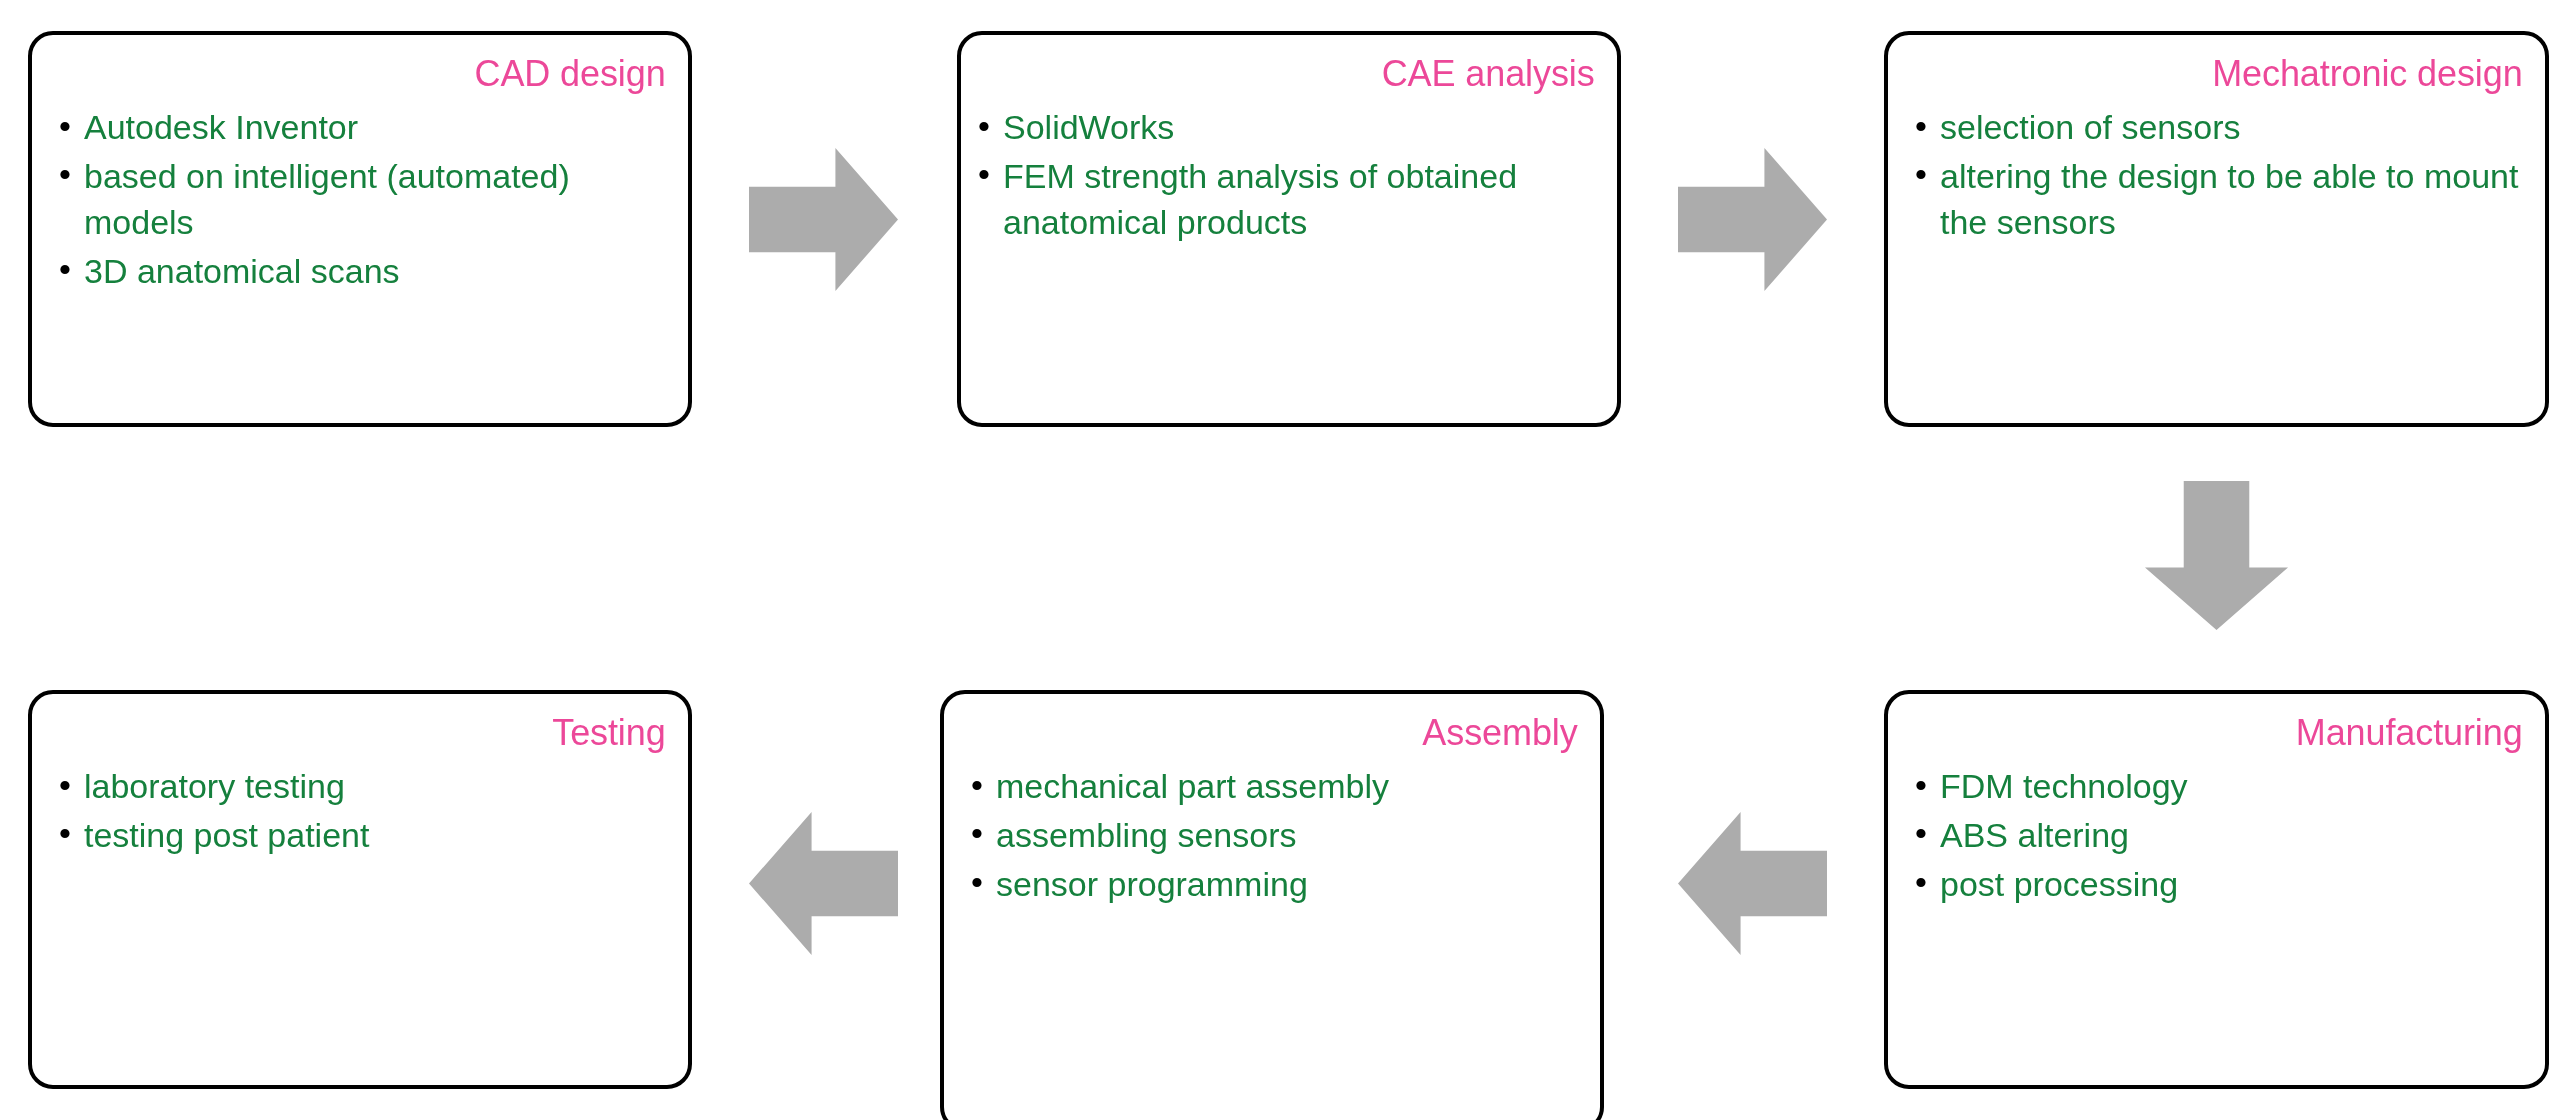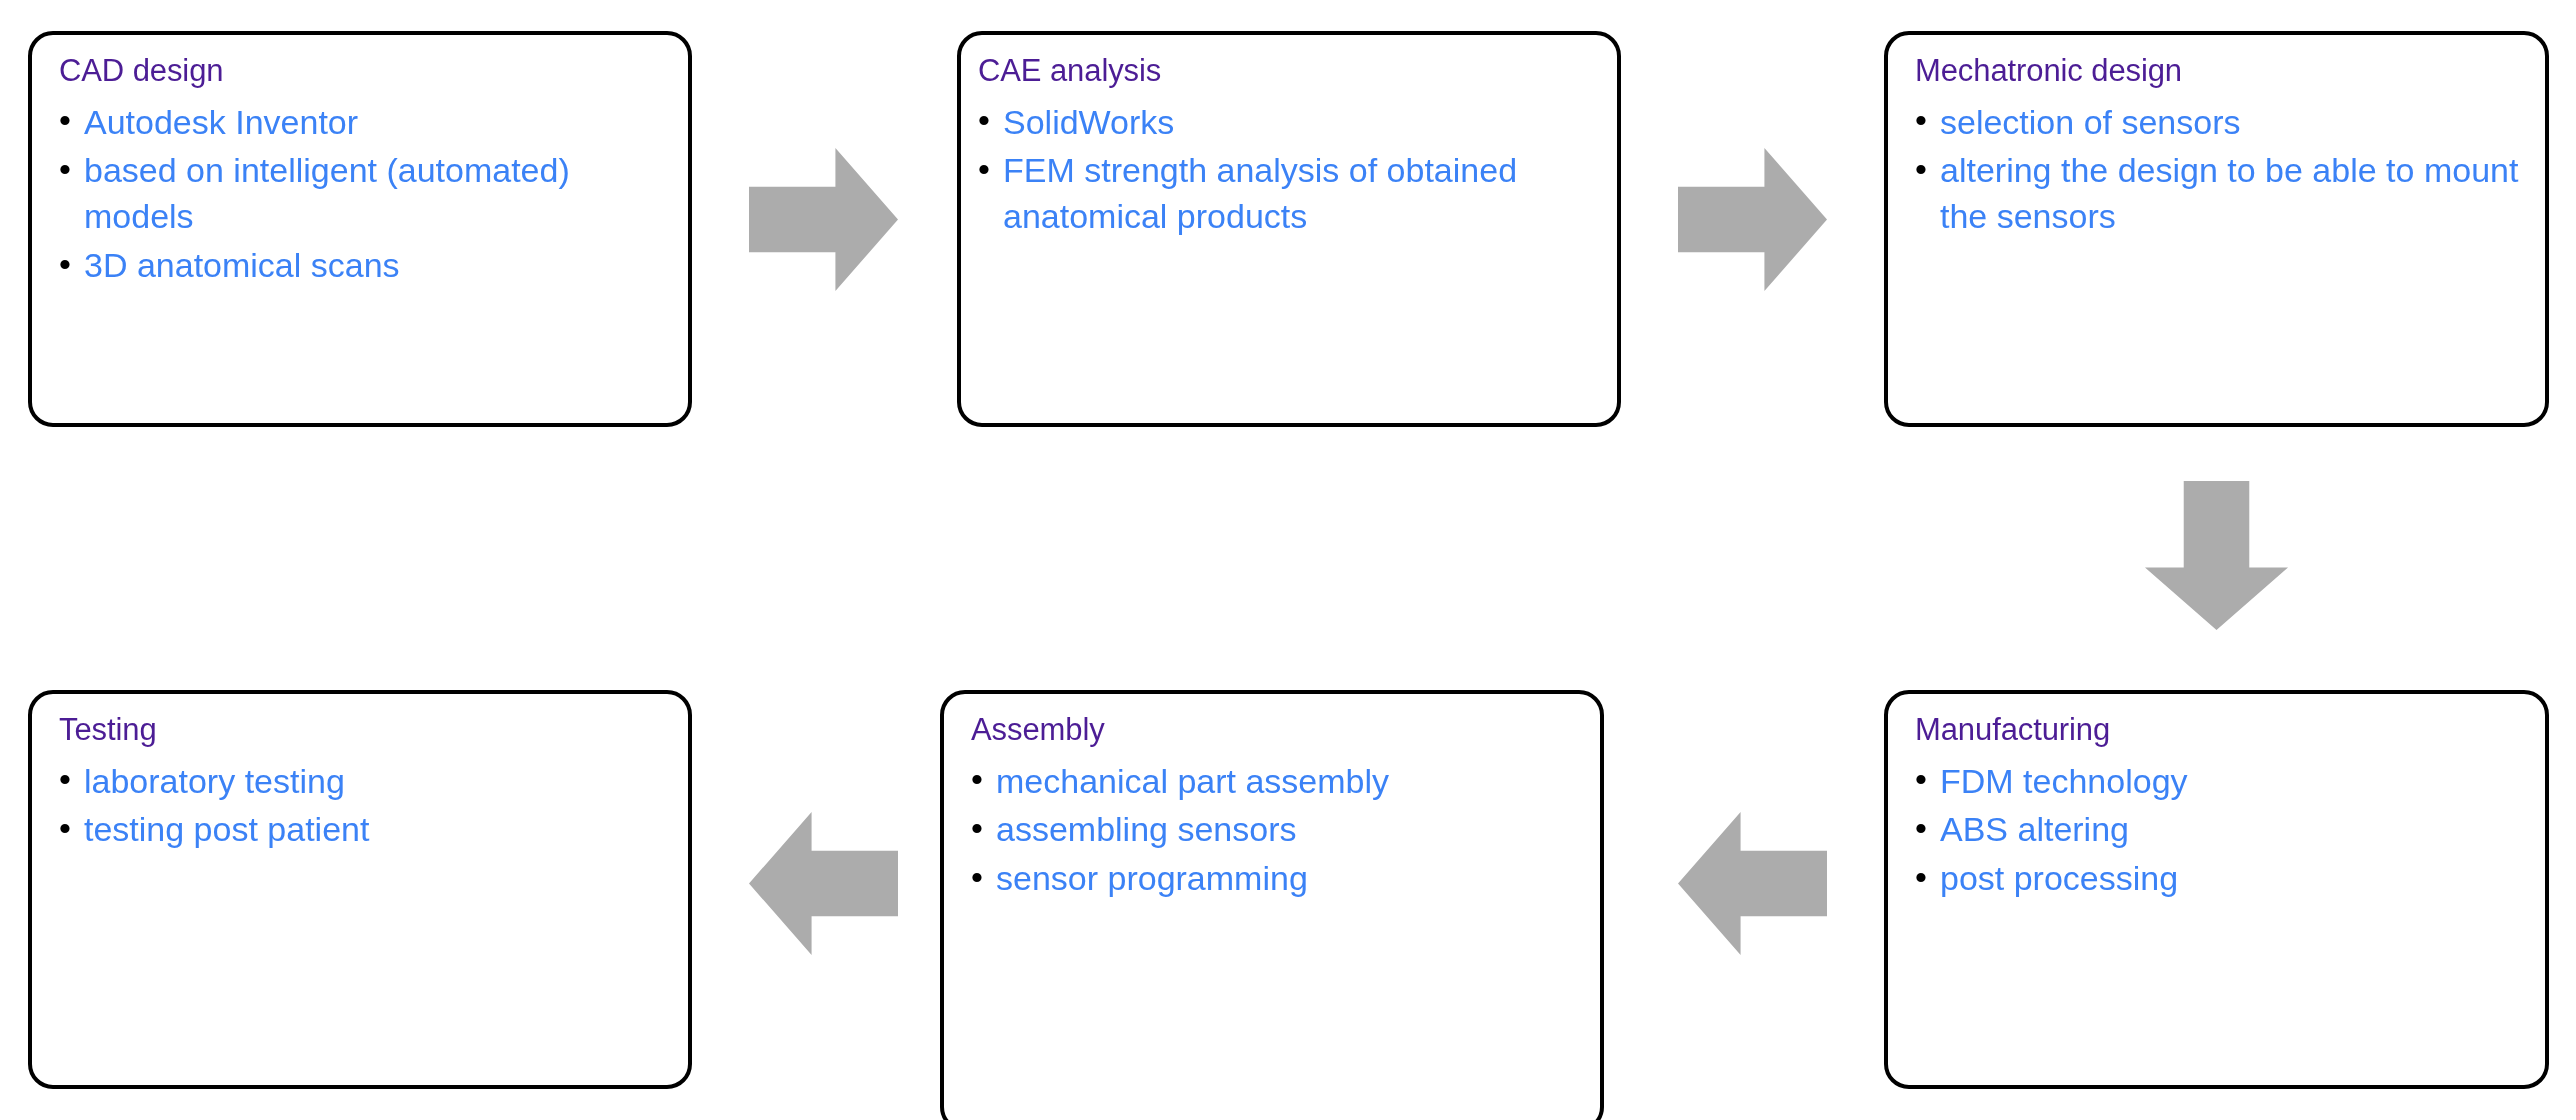--- a/index.html
+++ b/index.html
@@ -23,38 +23,39 @@
   
   .process-box {
     position: absolute;
     box-sizing: border-box;
     background: #ffffff;
     border: 4.5px solid #000000;
     border-radius: 25px;
     padding: 19.4px 22.4px 15px 27px;
   }
   .box-title {
-    font-size: 31px;
+    font-size: 36px;
     line-height: 1.12;
-    color: #4c1d95;
+    color: #ec4899;
     font-weight: 400;
     letter-spacing: -0.1px;
     margin: 0 0 10.4px 0;
     white-space: nowrap;
+    text-align: right;
   }
   .bullet-list {
     list-style: none;
     margin: 0;
     padding: 0;
   }
   .bullet-item {
     position: relative;
     font-size: 34px;
     line-height: 1.35;
-    color: #3b82f6;
+    color: #15803d;
     padding-left: 25px;
     margin: 0 0 3px 0;
   }
   .bullet-item::before {
     content: "\2022";
     position: absolute;
     left: 0;
     top: -1.5px;
     font-size: 34px;
     line-height: 1.35;

